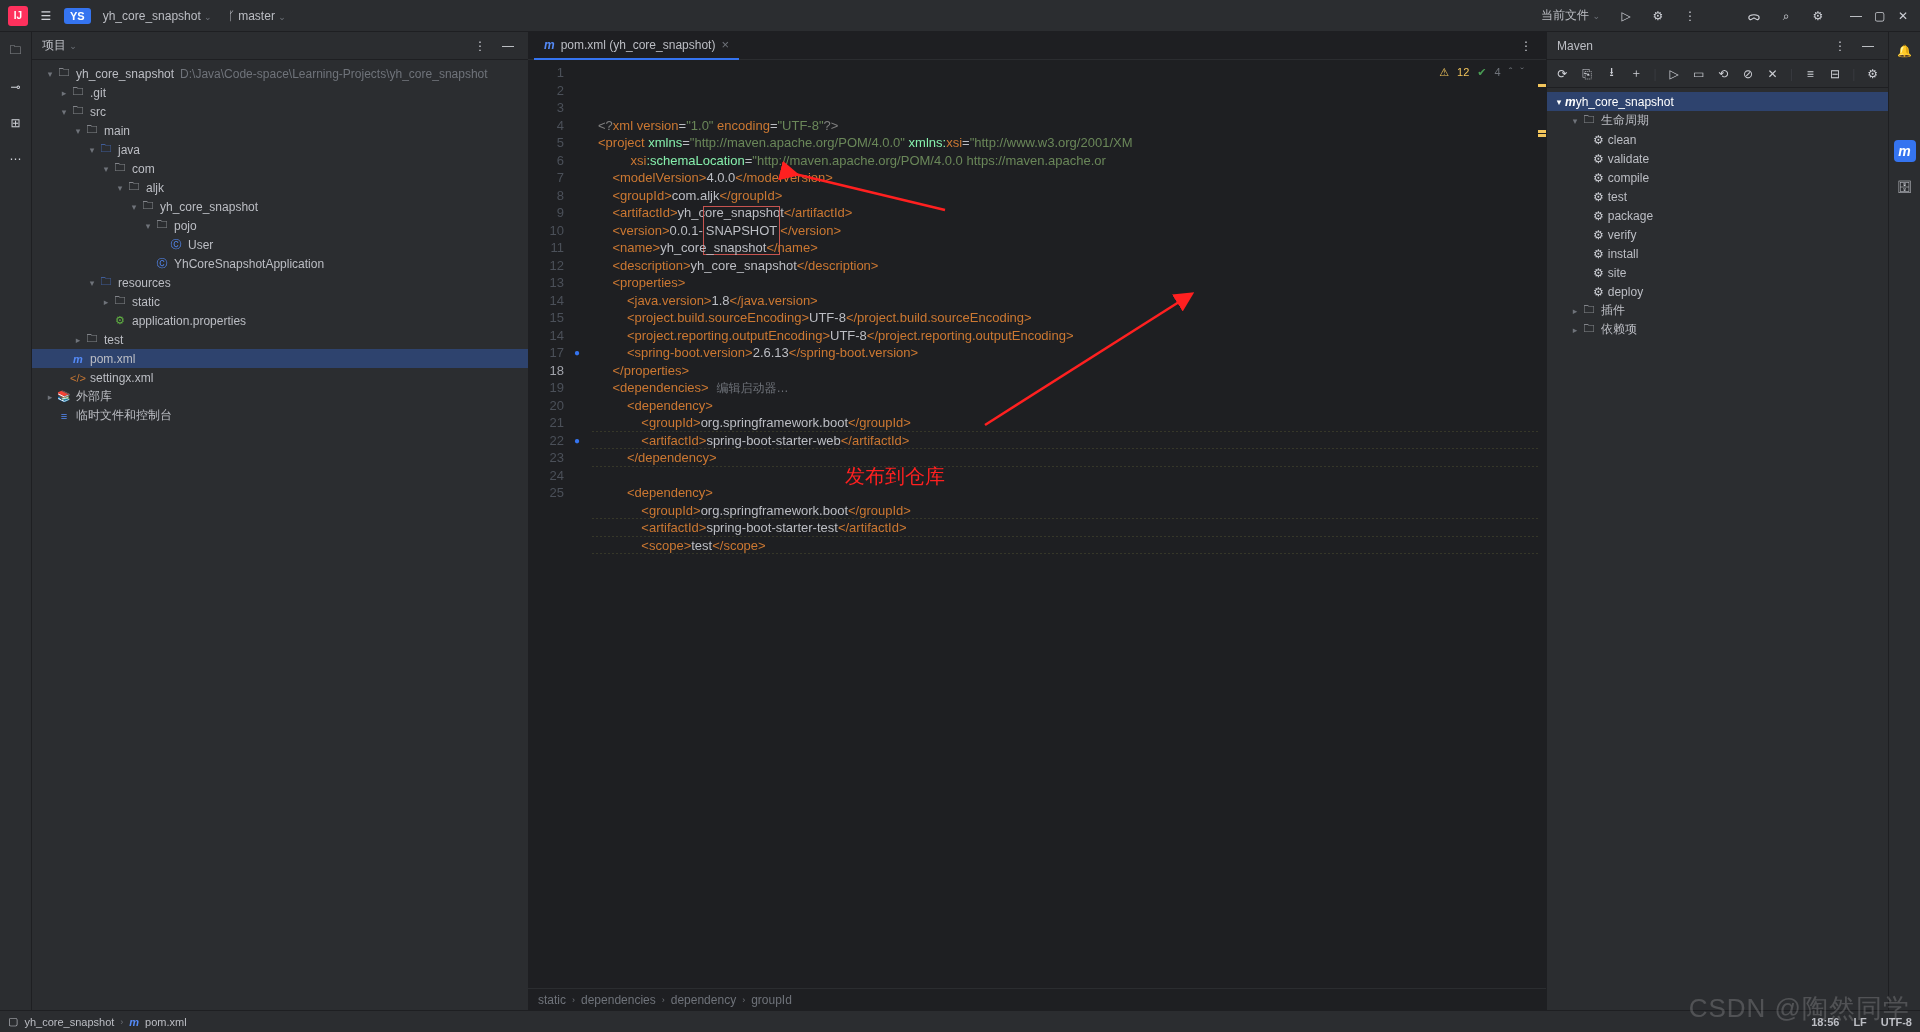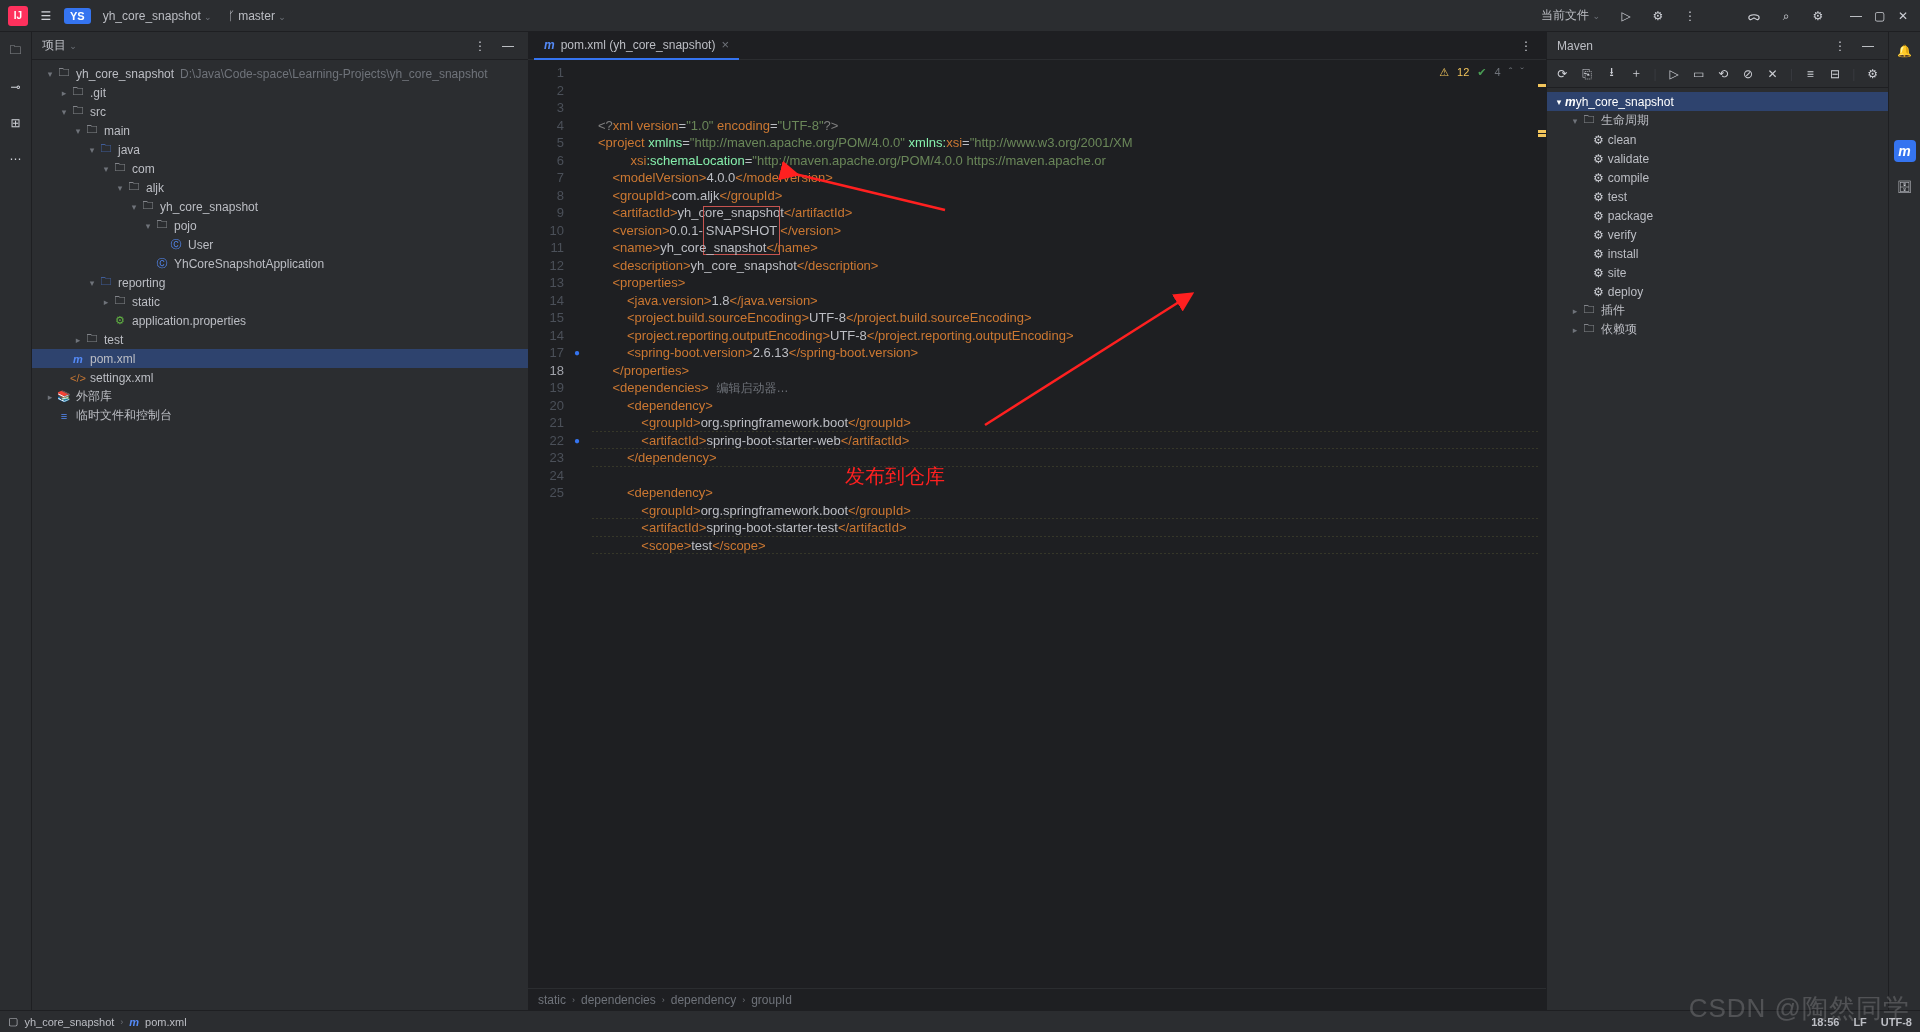--- a/index.html
+++ b/index.html
@@ -189,21 +189,21 @@
         <div class="tree-row">
           <span class="tree-indent" style="width:104px"></span>
           <span class="tree-arrow"></span>
           <span class="tree-icon cls-icon">Ⓒ</span>
           <span class="tree-label">YhCoreSnapshotApplication</span>
         </div>
         <div class="tree-row">
           <span class="tree-indent" style="width:48px"></span>
           <span class="tree-arrow">▾</span>
           <span class="tree-icon blue-folder">🗀</span>
-          <span class="tree-label">reporting</span>
+          <span class="tree-label">resources</span>
         </div>
         <div class="tree-row">
           <span class="tree-indent" style="width:62px"></span>
           <span class="tree-arrow">▸</span>
           <span class="tree-icon folder-icon">🗀</span>
           <span class="tree-label">static</span>
         </div>
         <div class="tree-row">
           <span class="tree-indent" style="width:62px"></span>
           <span class="tree-arrow"></span>

